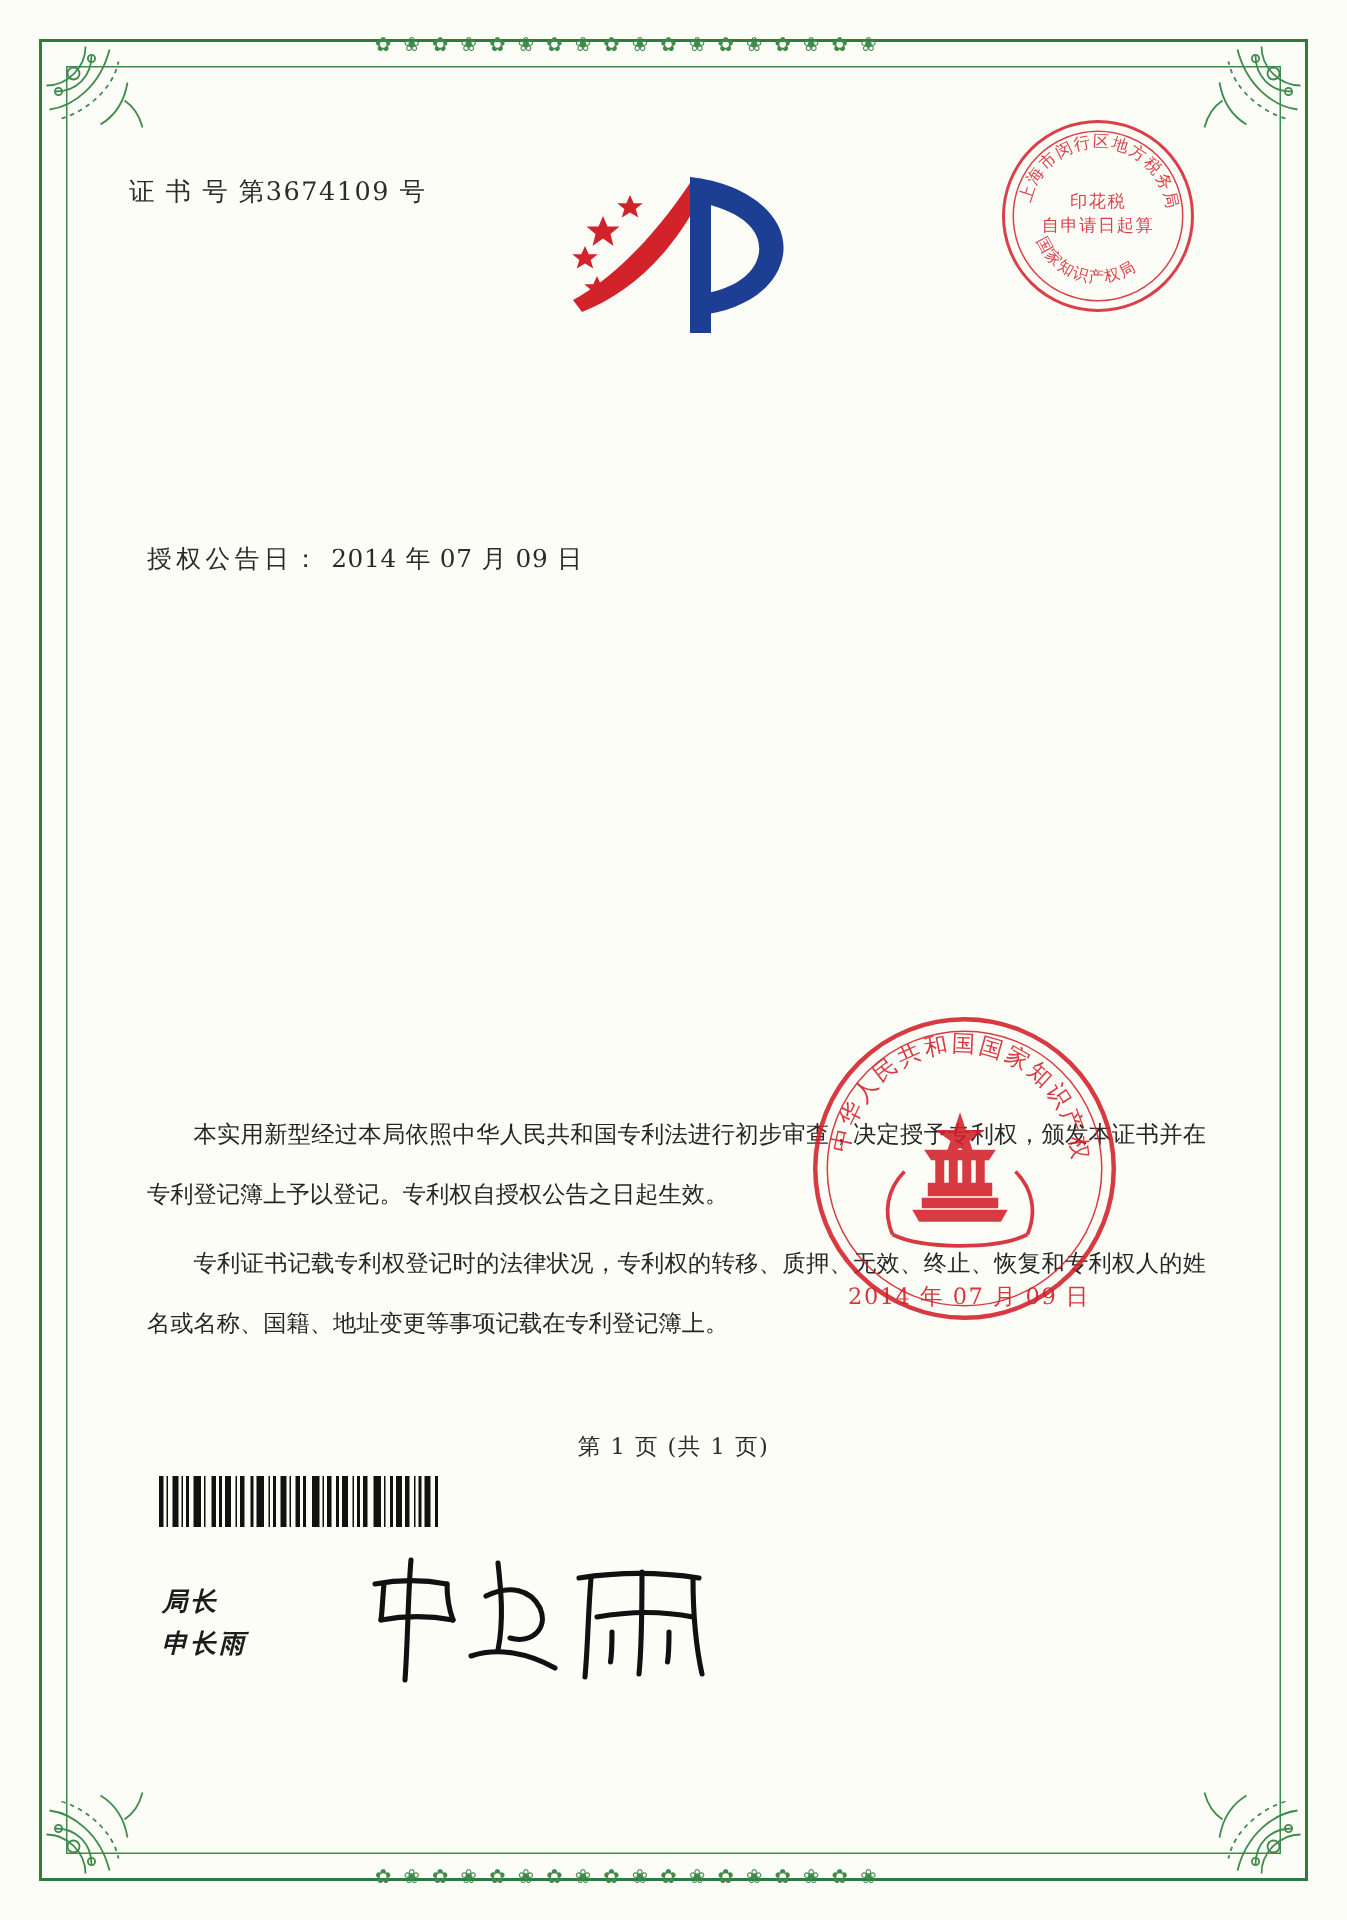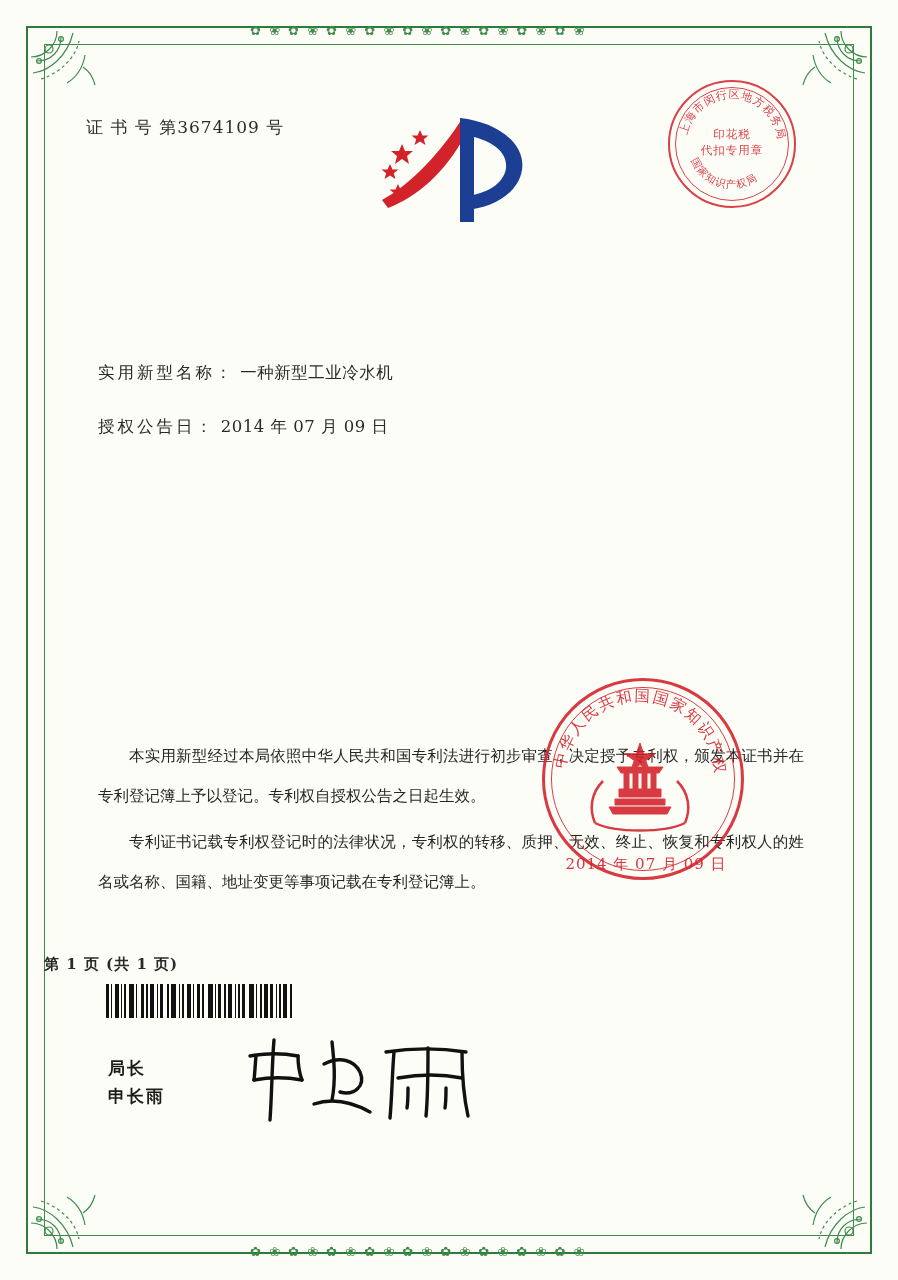--- a/index.html
+++ b/index.html
@@ -174,20 +174,21 @@
   .sign-label {
     position: absolute;
     left: 64px;
     top: 1010px;
     font-family: "DejaVu Serif", serif;
     font-weight: bold;
     font-size: 17px;
     line-height: 28px;
     letter-spacing: 2px;
     color: #1c1c1c;
+    font-style: italic;
   }
   .handwriting {
     position: absolute;
     left: 192px;
     top: 990px;
     width: 250px;
     height: 90px;
   }
 
   
@@ -219,25 +220,25 @@
     font-size: 15px;
     color: #d4202a;
     opacity: .9;
     letter-spacing: 1px;
   }
 
   .footer {
     position: absolute;
     left: 0; right: 0;
     bottom: 28px;
+    text-align: center;
     font-family: "DejaVu Serif", serif;
     font-size: 15px;
     color: #2a2a2a;
     letter-spacing: 1px;
-    font-weight: bold;
   }
 </style>
 </head>
 <body>
 
 <div class="page">
 
   <div class="border-outer"></div>
   <div class="border-inner"></div>
 
@@ -336,30 +337,26 @@
         </defs>
         <text font-family="DejaVu Serif, serif" font-size="11" fill="#d4202a" letter-spacing="1">
           <textPath href="#arcTop" startOffset="6%">上海市闵行区地方税务局</textPath>
         </text>
         <text font-family="DejaVu Serif, serif" font-size="10.5" fill="#d4202a" letter-spacing="1">
           <textPath href="#arcBot" startOffset="12%">国家知识产权局</textPath>
         </text>
       </svg>
       <div class="mid">
         <div>印花税</div>
-        <div>代扣专用章</div>
+        <div>自申请日起算</div>
       </div>
     </div>
 
 
     <div class="fields">
-      <div class="field">
-        <span class="lbl">实用新型名称：</span>
-        <span>一种新型工业冷水机</span>
-      </div>
       <div class="field">
         <span class="lbl">授权公告日：</span>
         <span>2014 年 07 月 09 日</span>
       </div>
     </div>
 
     <div class="paras">
       <p>本实用新型经过本局依照中华人民共和国专利法进行初步审查，决定授予专利权，颁发本证书并在专利登记簿上予以登记。专利权自授权公告之日起生效。</p>
       <p>专利证书记载专利权登记时的法律状况，专利权的转移、质押、无效、终止、恢复和专利权人的姓名或名称、国籍、地址变更等事项记载在专利登记簿上。</p>
     </div>

